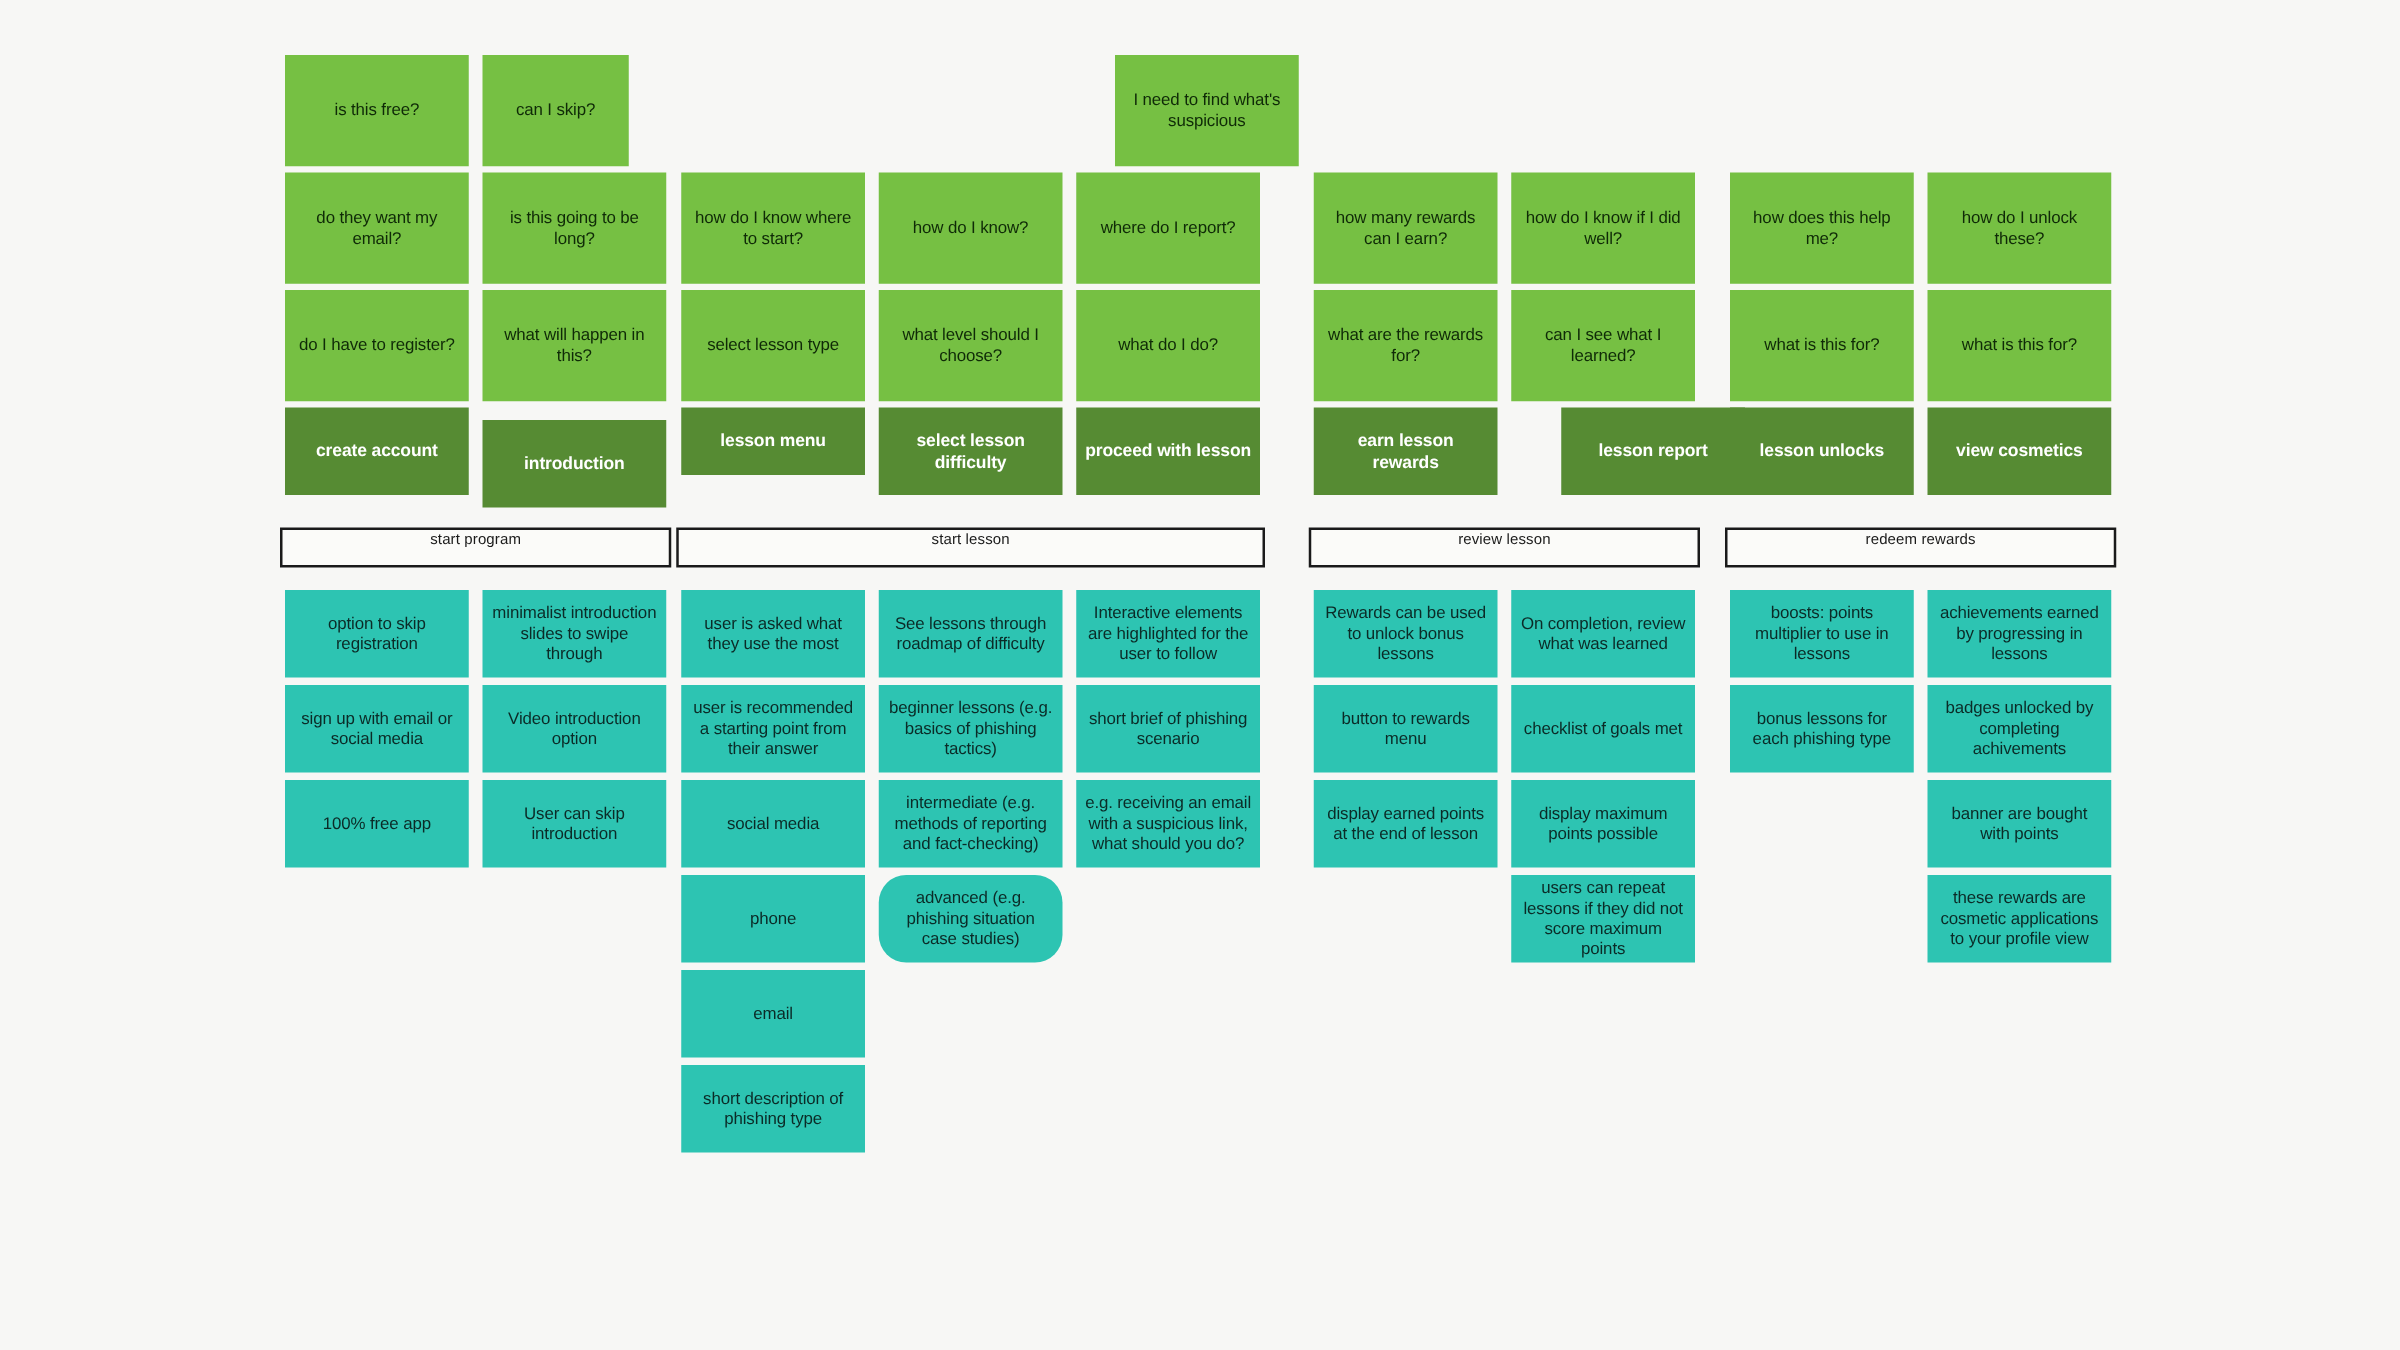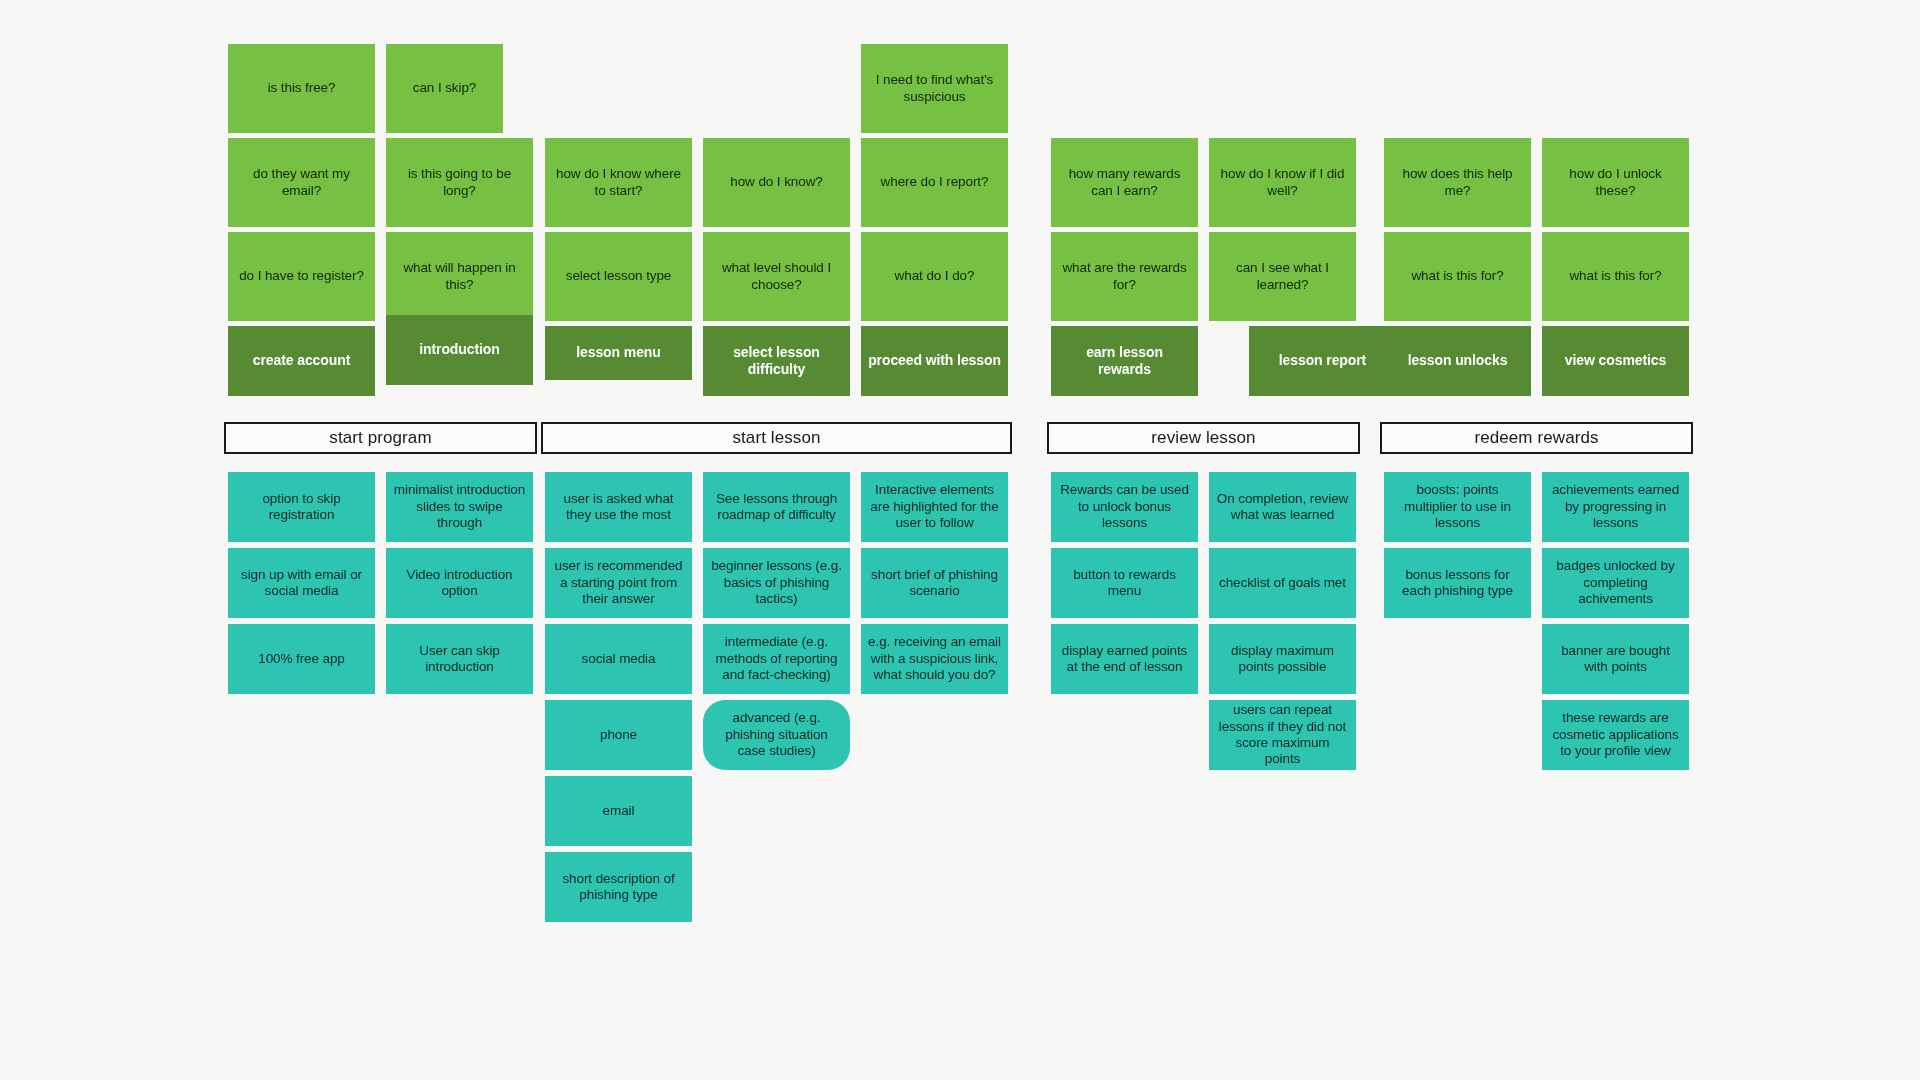--- a/index.html
+++ b/index.html
@@ -64,23 +64,22 @@
     color: #0b2b27;
     font-size: 13.5px;
   }
 
   .release {
     position: absolute;
     box-sizing: border-box;
     background: #fbfbf9;
     border: 2.5px solid #1a1a1a;
     display: flex;
-    align-items: center;
     justify-content: center;
-    font-size: 17px;
+    font-size: 12px;
     color: #1a1a1a;
     letter-spacing: 0.1px;
   }
 </style>
 </head>
 <body>
 
 <div id="board">
     <div class="group" style="left: 0px; width: 1920px; height: 1080px;">
       <div class="release" style="left: 224px; top: 422px; width: 313px; height: 32px;">
@@ -89,21 +88,21 @@
       <div class="card question" style="left: 228px; top: 44px; width: 147px; height: 89px;">is this free?</div>
       <div class="card question" style="left: 228px; top: 138px; width: 147px; height: 89px;">do they want my email?</div>
       <div class="card question" style="left: 228px; top: 232px; width: 147px; height: 89px;">do I have to register?</div>
       <div class="card activity" style="left: 228px; top: 326px; width: 147px; height: 70px;">create account</div>
       <div class="card detail" style="left: 228px; top: 472px; width: 147px; height: 70px;">option to skip registration</div>
       <div class="card detail" style="left: 228px; top: 548px; width: 147px; height: 70px;">sign up with email or social media</div>
       <div class="card detail" style="left: 228px; top: 624px; width: 147px; height: 70px;">100% free app</div>
       <div class="card question" style="left: 386px; top: 44px; width: 117px; height: 89px; text-align: center;">can I skip?</div>
       <div class="card question" style="left: 386px; top: 138px; width: 147px; height: 89px;">is this going to be long?</div>
       <div class="card question" style="left: 386px; top: 232px; width: 147px; height: 89px;">what will happen in this?</div>
-      <div class="card activity" style="left: 386px; top: 315px; width: 147px; height: 70px; text-align: center;">introduction</div>
+      <div class="card activity" style="left: 386px; top: 336px; width: 147px; height: 70px; text-align: center;">introduction</div>
       <div class="card detail" style="left: 386px; top: 472px; width: 147px; height: 70px;">minimalist introduction slides to swipe through</div>
       <div class="card detail" style="left: 386px; top: 548px; width: 147px; height: 70px;">Video introduction option</div>
       <div class="card detail" style="left: 386px; top: 624px; width: 147px; height: 70px;">User can skip introduction</div>
     </div>
     <div class="group" style="left: 0px; width: 1920px; height: 1080px;">
       <div class="release" style="left: 541px; top: 422px; width: 471px; height: 32px;">
         <span>start lesson</span>
       </div>
       <div class="card question" style="left: 545px; top: 138px; width: 147px; height: 89px;">how do I know where to start?</div>
       <div class="card question" style="left: 545px; top: 232px; width: 147px; height: 89px;">select lesson type</div>
@@ -114,21 +113,21 @@
       <div class="card detail" style="left: 545px; top: 700px; width: 147px; height: 70px;">phone</div>
       <div class="card detail" style="left: 545px; top: 776px; width: 147px; height: 70px;">email</div>
       <div class="card detail" style="left: 545px; top: 852px; width: 147px; height: 70px;">short description of phishing type</div>
       <div class="card question" style="left: 703px; top: 138px; width: 147px; height: 89px;">how do I know?</div>
       <div class="card question" style="left: 703px; top: 232px; width: 147px; height: 89px;">what level should I choose?</div>
       <div class="card activity" style="left: 703px; top: 326px; width: 147px; height: 70px;">select lesson difficulty</div>
       <div class="card detail" style="left: 703px; top: 472px; width: 147px; height: 70px;">See lessons through roadmap of difficulty</div>
       <div class="card detail" style="left: 703px; top: 548px; width: 147px; height: 70px;">beginner lessons (e.g. basics of phishing tactics)</div>
       <div class="card detail" style="left: 703px; top: 624px; width: 147px; height: 70px;">intermediate (e.g. methods of reporting and fact-checking)</div>
       <div class="card detail" style="left: 703px; top: 700px; width: 147px; height: 70px; border-radius: 22px;">advanced (e.g. phishing situation case studies)</div>
-      <div class="card question" style="left: 861px; top: 44px; width: 147px; height: 89px;">I need to find what's suspicious</div>
+      <div class="card question" style="left: 892px; top: 44px; width: 147px; height: 89px;">I need to find what's suspicious</div>
       <div class="card question" style="left: 861px; top: 138px; width: 147px; height: 89px;">where do I report?</div>
       <div class="card question" style="left: 861px; top: 232px; width: 147px; height: 89px;">what do I do?</div>
       <div class="card activity" style="left: 861px; top: 326px; width: 147px; height: 70px;">proceed with lesson</div>
       <div class="card detail" style="left: 861px; top: 472px; width: 147px; height: 70px;">Interactive elements are highlighted for the user to follow</div>
       <div class="card detail" style="left: 861px; top: 548px; width: 147px; height: 70px;">short brief of phishing scenario</div>
       <div class="card detail" style="left: 861px; top: 624px; width: 147px; height: 70px;">e.g. receiving an email with a suspicious link, what should you do?</div>
     </div>
     <div class="group" style="left: 0px; width: 1920px; height: 1080px;">
       <div class="release" style="left: 1047px; top: 422px; width: 313px; height: 32px;">
         <span>review lesson</span>

